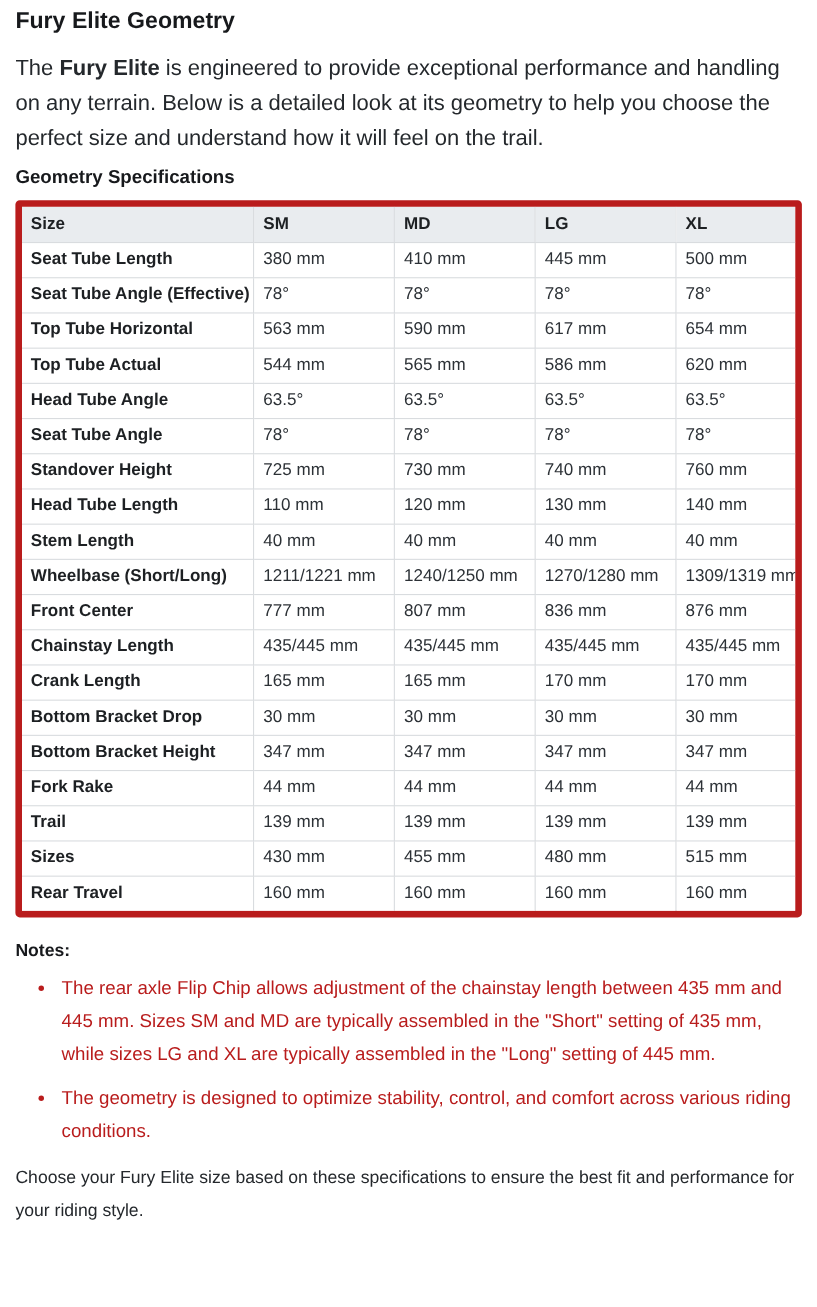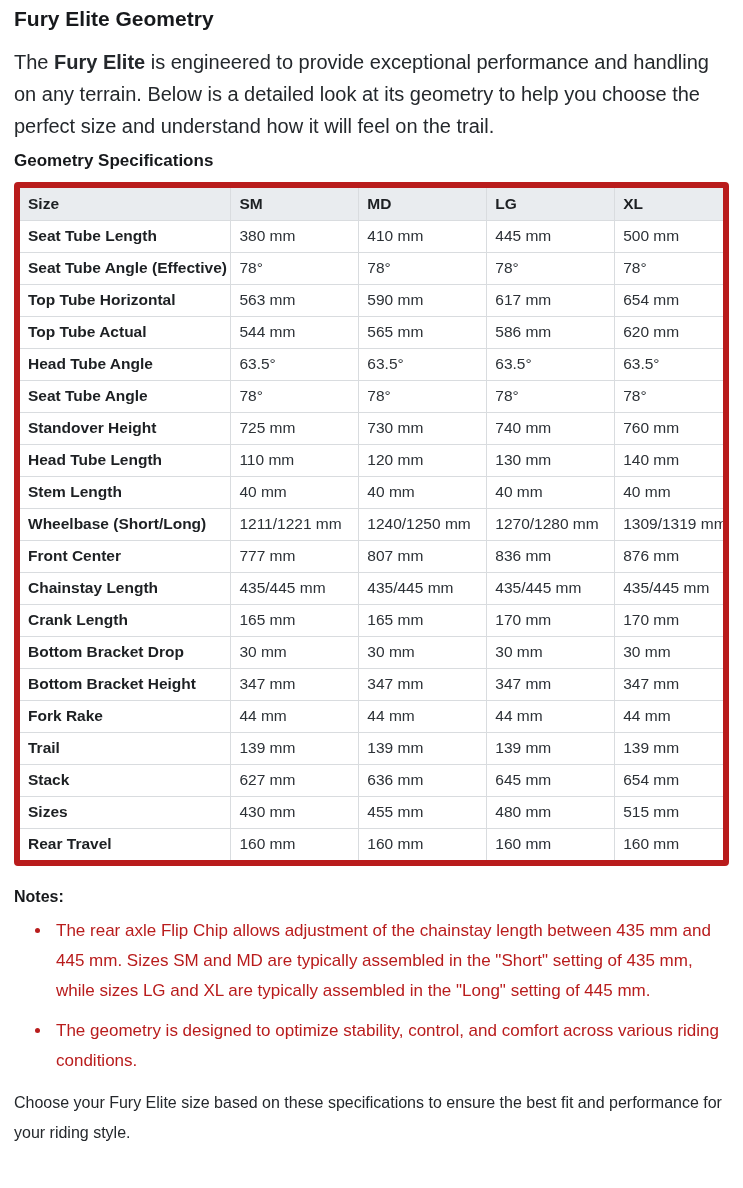--- a/index.html
+++ b/index.html
@@ -249,27 +249,20 @@
             <td>44 mm</td>
           </tr>
           <tr>
             <th class="rowlabel" scope="row">Trail</th>
             <td>139 mm</td>
             <td>139 mm</td>
             <td>139 mm</td>
             <td>139 mm</td>
           </tr>
           <tr>
-            <th class="rowlabel" scope="row">Stack</th>
-            <td>627 mm</td>
-            <td>636 mm</td>
-            <td>645 mm</td>
-            <td>654 mm</td>
-          </tr>
-          <tr>
             <th class="rowlabel" scope="row">Sizes</th>
             <td>430 mm</td>
             <td>455 mm</td>
             <td>480 mm</td>
             <td>515 mm</td>
           </tr>
           <tr>
             <th class="rowlabel" scope="row">Rear Travel</th>
             <td>160 mm</td>
             <td>160 mm</td>

